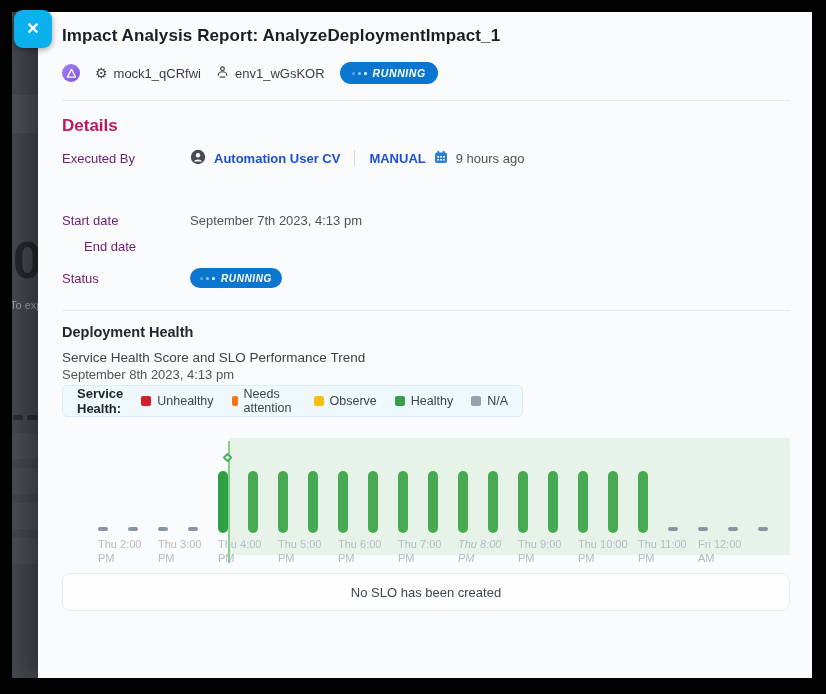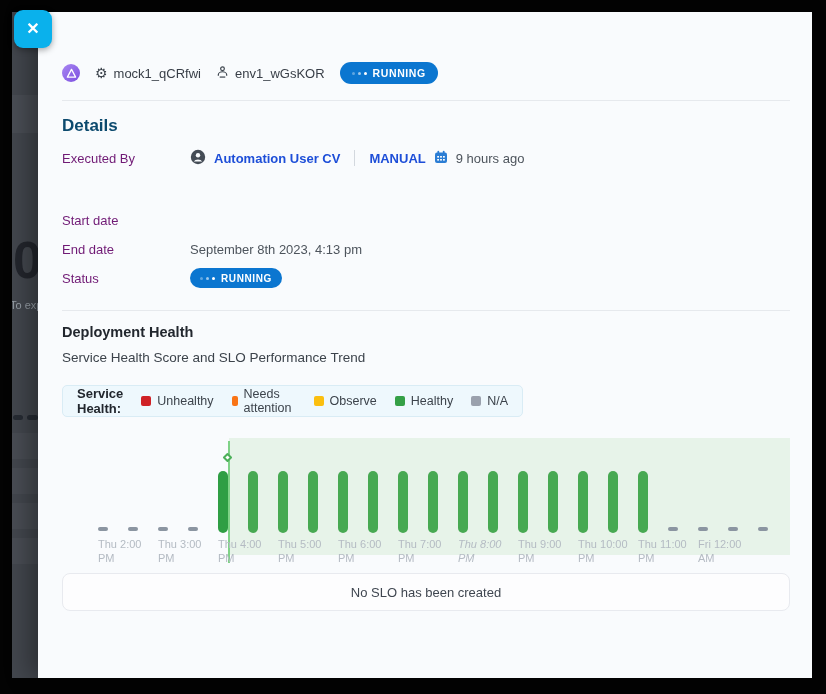--- a/index.html
+++ b/index.html
@@ -40,37 +40,37 @@
     align-items:center; justify-content:center; }
   .meta-item { display:inline-flex; align-items:center; gap:6px; font-size:13px;
     color:#383e47; font-weight:500; cursor:pointer; }
   .gear-glyph { font-size:14px; color:#3d444d; line-height:1; }
 
   .badge { display:inline-flex; align-items:center; background:#0b76d0; color:#fff;
     border-radius:11px; height:22px; padding:0 12px; gap:6px; }
   .badge .dots { display:inline-flex; gap:3px; align-items:center; }
   .badge .dots i { width:3px; height:3px; border-radius:50%; background:#fff; display:block; }
   .badge .dots i.o1 { opacity:.35; } .badge .dots i.o2 { opacity:.6; } .badge .dots i.o3 { opacity:1; }
-  .badge .badge-label { font-size:10.5px; font-weight:700; letter-spacing:.6px; }
+  .badge .badge-label { font-size:10.5px; font-weight:700; letter-spacing:.6px;font-style:italic; }
   .badge.small { height:20px; border-radius:10px; padding:0 10px; }
   .badge.small .badge-label { font-size:10px; }
 
   .divider { position:absolute; left:0; width:728px; height:1px; background:#e6e9ed; }
   .divider.d1 { top:88px; } .divider.d2 { top:298px; }
 
-  .section-heading { position:absolute; left:0; font-size:17px; font-weight:700; color:#0c4a6e; }
+  .section-heading { position:absolute; left:0; font-size:17px; font-weight:700; color:#be185d; }
   .h-details { top:104px; }
 
   .detail-row { position:absolute; left:0; height:20px; display:flex; align-items:center; }
   .d-label { width:128px; font-size:13px; color:#701a75; flex:0 0 128px; }
   .d-value { font-size:13px; color:#4d545c; display:inline-flex; align-items:center; gap:8px; }
   .d-strong { font-weight:700; color:#1d4ed8; }
   .vsep { width:1px; height:16px; background:#d3d8de; margin:0 6px; }
   .r-exec { top:136px; } .r-dur { top:170px; } .r-start { top:198px; }
-  .r-end { top:227px; } .r-status { top:256px; }
+  .r-end { top:227px;flex-direction:column; } .r-status { top:256px; }
 
   .h-dh { position:absolute; left:0; top:312px; font-size:14.5px; font-weight:700; color:#22272e; }
   .dh-subtitle { position:absolute; left:0; top:338px; font-size:13.5px; color:#3c434b; }
 
   .legend { position:absolute; left:0; top:373px; width:461px; height:32px;
     background:#eef8fd; border:1px solid #d9ecf5; border-radius:5px; display:flex;
     align-items:center; padding:0 14px; gap:18px; }
   .legend-title { font-size:13px; font-weight:700; color:#22272e; }
   .legend-items { display:inline-flex; gap:18px; align-items:center; }
   .legend-item { display:inline-flex; align-items:center; gap:6px; font-size:12.5px; color:#3c434b; }
@@ -106,20 +106,21 @@
     <div class="u-row" style="top:526px"></div>
   </div>
 
   <button class="close-btn">
     <span>✕</span>
   </button>
 
   <div class="modal">
     <div class="content">
 
+      <div class="drawer-title">Impact Analysis Report: AnalyzeDeploymentImpact_1</div>
 
       <div class="meta-row">
         <span class="svc-icon">
           <svg width="11" height="11" viewBox="0 0 12 12">
               <path d="M6 1.5 L10.5 10 H1.5 Z" fill="none" stroke="#fff" stroke-width="1.4" stroke-linejoin="round"></path>
             </svg>
         </span>
         <span class="meta-item">
           <span class="gear-glyph">⚙</span>
           <span>mock1_qCRfwi</span>
@@ -175,20 +176,21 @@
                   <rect x="9" y="9" width="1.8" height="1.6"></rect>
                 </g>
               </svg>
           </span>
           <span>9 hours ago</span>
         </span>
       </div>
 
       <div class="detail-row r-start">
         <span class="d-label">Start date</span>
+        <span class="d-value">September 7th 2023, 4:13 pm</span>
       </div>
       <div class="detail-row r-end">
         <span class="d-label">End date</span>
         <span class="d-value">September 8th 2023, 4:13 pm</span>
       </div>
       <div class="detail-row r-status">
         <span class="d-label">Status</span>
         <span class="badge small">
           <span class="dots">
               <i class="o1"></i>

